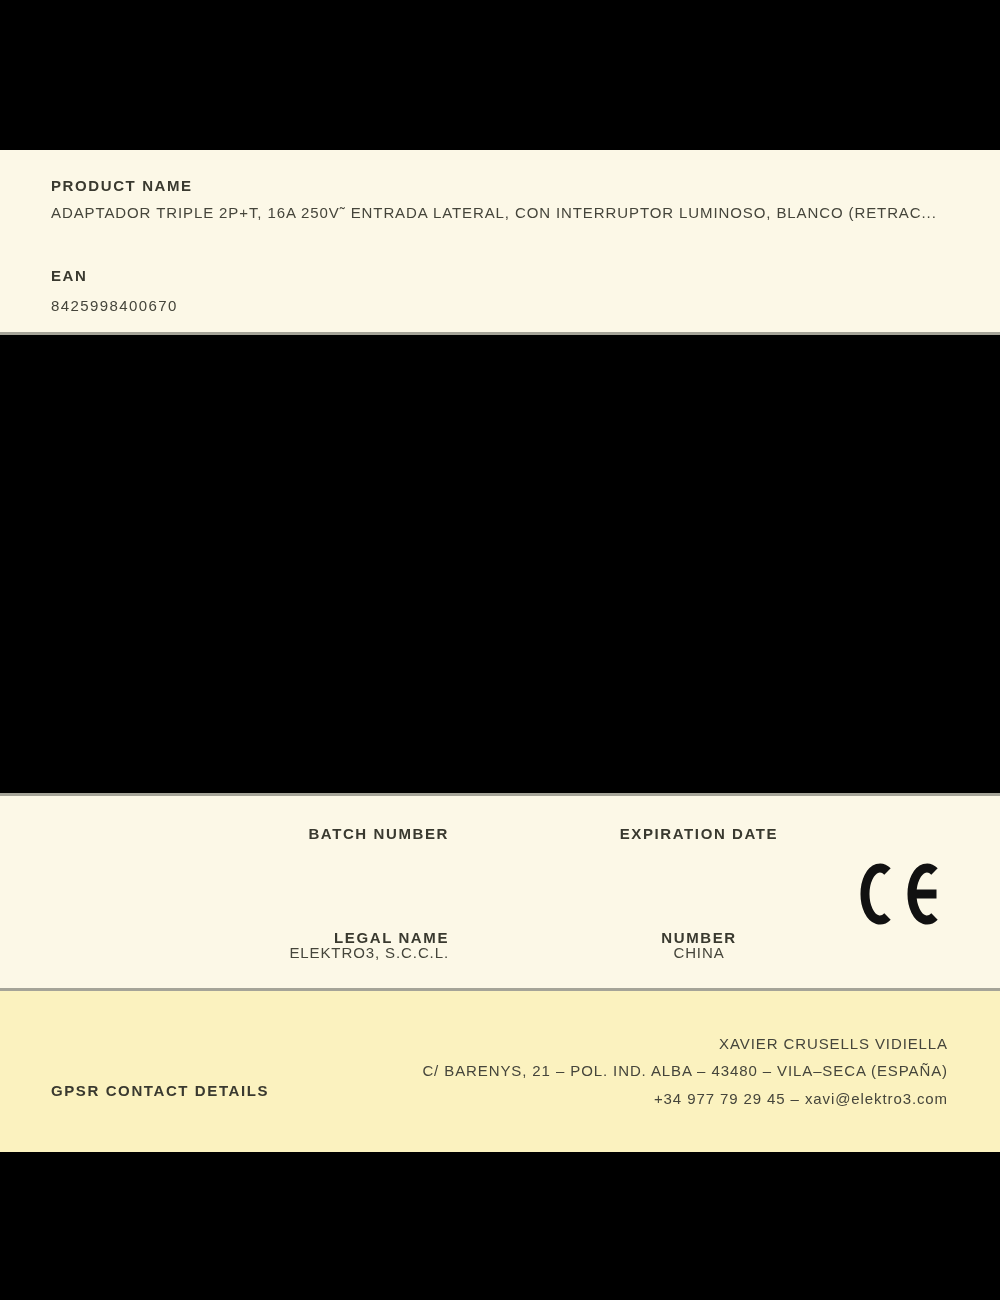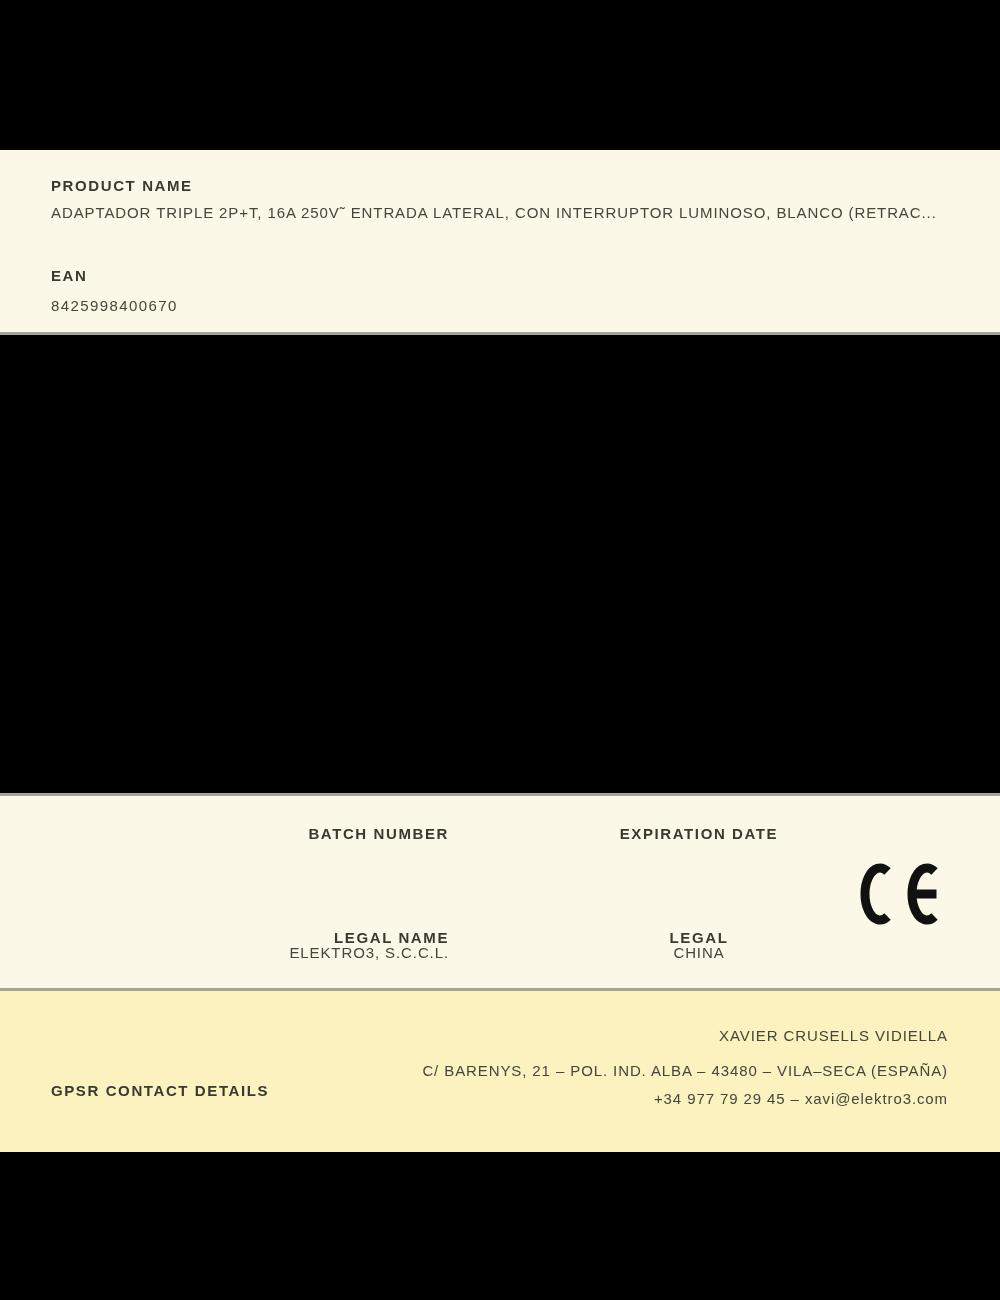--- a/index.html
+++ b/index.html
@@ -67,21 +67,21 @@
 
   
   .section-gpsr {
     position: absolute;
     left: 0; top: 991px;
     width: 1000px; height: 161px;
     background: #fbf2bf;
   }
   .gpsr-label { position: absolute; left: 51px; top: 44px; margin-top: 47px; }
   .gpsr-line { position: absolute; right: 52px; text-align: right; }
-  .gpsr-line-1 { top: 36px; }
+  .gpsr-line-1 { top: 44px; }
   .gpsr-line-2 { top: 71px; }
   .gpsr-line-3 { top: 99px; }
 </style>
 </head>
 <body>
 
 <div class="page">
 
   <div class="section-product">
     <div class="label-bold product-name-label">PRODUCT NAME</div>
@@ -90,21 +90,21 @@
     <div class="value-text ean-value">8425998400670</div>
   </div>
 
   <div class="section-batch">
     <div class="label-bold col-left row-headers">BATCH NUMBER</div>
     <div class="label-bold col-right row-headers">EXPIRATION DATE</div>
 
     <div class="label-bold col-left row-labels2">LEGAL NAME</div>
     <div class="value-text col-left row-values2">ELEKTRO3, S.C.C.L.</div>
 
-    <div class="label-bold col-right row-labels2">LEGAL</div>
+    <div class="label-bold col-right row-labels2">NUMBER</div>
     <div class="value-text col-right row-values2">CHINA</div>
 
     <div class="ce-mark-wrap">
       <svg viewBox="0 0 84 64" width="84" height="64" aria-hidden="true">
         <g fill="none" stroke="#111111" stroke-width="9" stroke-linecap="butt">
           <path d="M 29.5 9.5 A 15 26 0 1 0 29.5 54.5"></path>
           <path d="M 76.5 9.5 A 15 26 0 1 0 76.5 54.5"></path>
           <path d="M 54 32 L 78.5 32"></path>
         </g>
       </svg>

